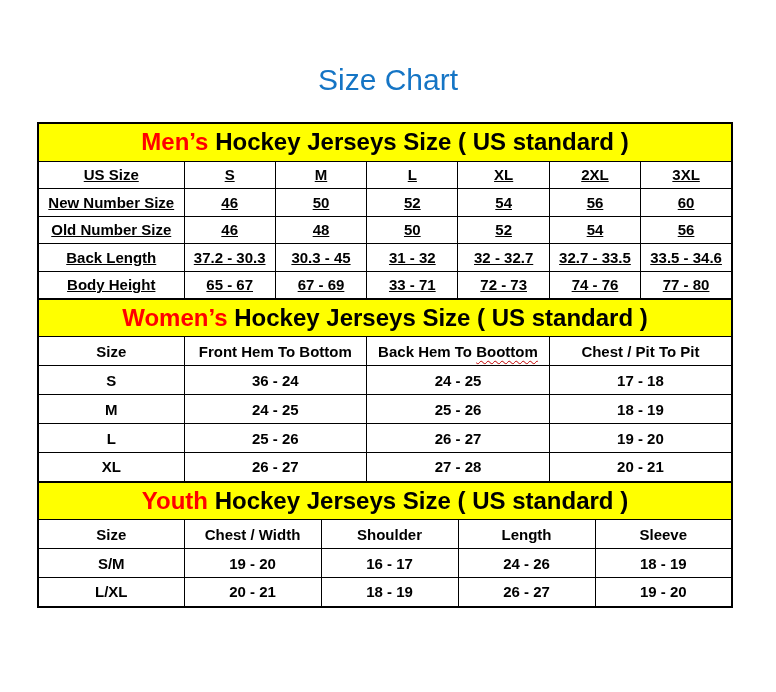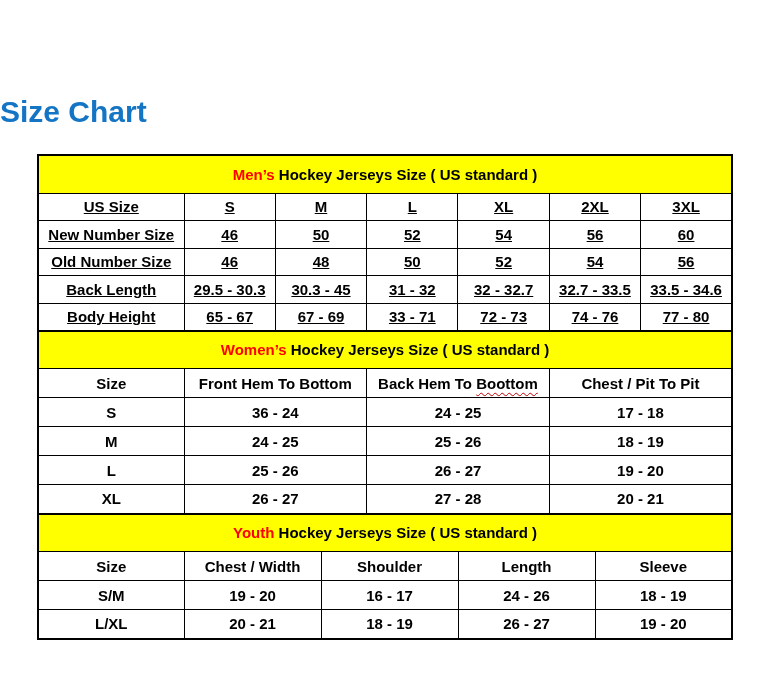--- a/index.html
+++ b/index.html
@@ -11,26 +11,26 @@
     -webkit-font-smoothing: antialiased;
   }
   .page {
     position: relative;
     width: 776px; height: 692px;
     overflow: hidden;
     background: #ffffff;
   }
   .title {
     margin: 0 0 26px 0;
-    padding-top: 96px;
-    text-align: left;
+    padding-top: 64px;
+    text-align: center;
     color: #1575C5;
     font-size: 30px;
     line-height: 32px;
-    font-weight: bold;
+    font-weight: normal;
     letter-spacing: 0px;
   }
   .tables {
     margin-left: 37px;
     width: 696px;
   }
   table.size-table {
     border-collapse: collapse;
     table-layout: fixed;
     width: 696px;
@@ -45,21 +45,21 @@
     font-weight: bold;
     font-size: 15px;
     color: #000;
     padding: 0 2px;
     overflow: hidden;
     white-space: nowrap;
   }
   th.band {
     background: #FFFF00;
     height: 38px;
-    font-size: 15px;
+    font-size: 24px;
     border: 1px solid #000;
   }
   th.band .red { color: #FF0000; }
   table.rows-27 tbody tr { height: 27.5px; text-decoration: underline; }
   table.rows-29 tbody tr { height: 29px; }
   .squiggle {
     text-decoration: underline;
     text-decoration-style: wavy;
     text-decoration-color: #C00000;
     text-decoration-thickness: 1px;
@@ -115,21 +115,21 @@
             <th>Old Number Size</th>
             <td>46</td>
             <td>48</td>
             <td>50</td>
             <td>52</td>
             <td>54</td>
             <td>56</td>
           </tr>
           <tr>
             <th>Back Length</th>
-            <td>29.5 - 30.3</td>
+            <td>37.2 - 30.3</td>
             <td>30.3 - 45</td>
             <td>31 - 32</td>
             <td>32 - 32.7</td>
             <td>32.7 - 33.5</td>
             <td>33.5 - 34.6</td>
           </tr>
           <tr>
             <th>Body Height</th>
             <td>65 - 67</td>
             <td>67 - 69</td>

